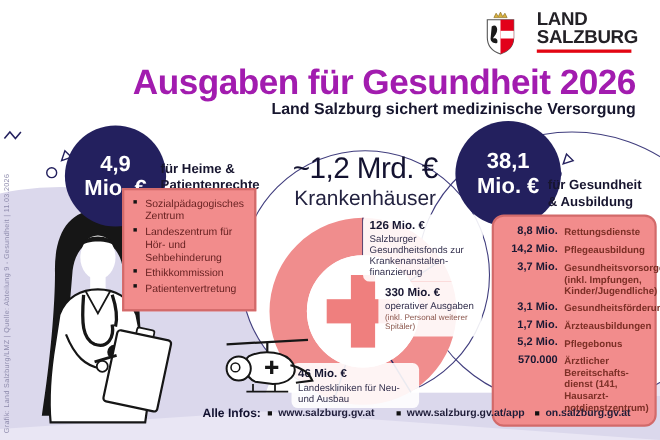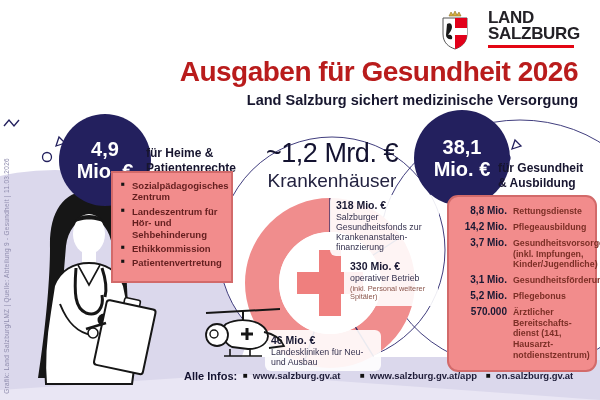--- a/index.html
+++ b/index.html
@@ -15,38 +15,38 @@
   .credit{left:3px;top:158px;font-size:6.5px;color:#8f8cad;writing-mode:vertical-rl;
           transform:rotate(180deg);letter-spacing:.3px;z-index:2;}
 
   
   .logo{top:10px;right:20px;display:flex;gap:17px;align-items:flex-start;z-index:4;}
   .logo-text{font-weight:bold;font-size:17px;line-height:.95;color:#232126;letter-spacing:-.3px;}
   .logo-text span{display:block;}
   .logo-bar{height:3px;background:#e30613;width:86px;margin-top:3px;}
 
   
-  .title{top:56px;right:22px;font-size:28px;font-weight:bold;letter-spacing:-.5px;
-         color:#b91c1c;z-index:4;white-space:nowrap;}
+  .title{top:56px;right:22px;font-size:32px;font-weight:bold;letter-spacing:-.5px;
+         color:#a21caf;z-index:4;white-space:nowrap;}
   .subtitle{top:92px;right:22px;font-size:14.5px;font-weight:bold;color:#17162e;z-index:4;white-space:nowrap;}
 
   
   .bigcircle{border-radius:50%;background:#23205e;color:#fff;display:flex;flex-direction:column;
              align-items:center;justify-content:center;font-weight:bold;font-size:20px;
              line-height:1.12;z-index:3;text-align:center;}
   #c49{left:59px;top:114px;width:92px;height:92px;}
   #c381{left:414px;top:110px;width:96px;height:96px;}
   .sidecap{font-size:12px;font-weight:bold;color:#17152f;line-height:1.25;z-index:3;}
   #capL{left:146px;top:146px;width:100px;}
   #capR{left:498px;top:161px;width:92px;}
 
   
   .pinkbox{background:#f28c8c;border:2px solid #d26a6a;box-sizing:border-box;z-index:3;}
   #boxL{left:111px;top:171px;width:122px;height:112px;padding:7px 6px 6px 8px;}
-  #boxL ul{margin:0;padding:0;list-style:none;font-size:9.5px;font-weight:bold;color:#641f1f;
+  #boxL ul{margin:0;padding:0;list-style:none;font-size:9.5px;font-weight:normal;color:#641f1f;
            line-height:1.2;display:flex;flex-direction:column;gap:3px;}
   #boxL li{position:relative;padding-left:11px;}
   #boxL li::before{content:"■";position:absolute;left:0;top:0;font-size:6.5px;color:#141414;}
 
   #boxR{left:447px;top:195px;width:150px;padding:8px 6px 5px 8px;border-radius:11px;}
   .rrow{display:flex;gap:6px;margin-bottom:4.5px;}
   .rrow .amt{width:50px;text-align:right;font-size:10px;font-weight:bold;color:#191833;flex:none;}
   .rrow .lbl{font-size:8.8px;font-weight:bold;color:#7c2f26;line-height:1.2;padding-top:1px;}
 
   
@@ -167,27 +167,27 @@
     </g>
     <path d="M44,118 C52,138 62,147 76,149" fill="none" stroke="#161616" stroke-width="2"></path>
     <line x1="70" y1="143" x2="90" y2="137" stroke="#161616" stroke-width="2.6"></line>
     <circle cx="77" y="0" cy="147" r="5" fill="#ffffff" stroke="#161616" stroke-width="1.6"></circle>
   </svg>
 
   <div class="abs ctotal">~1,2 Mrd. €</div>
   <div class="abs clabel">Krankenhäuser</div>
 
   <div class="plabel" id="pl188">
-    <div class="amt">318 Mio. €</div>
+    <div class="amt">126 Mio. €</div>
     <div class="desc">Salzburger Gesundheitsfonds zur Krankenanstalten-finanzierung</div>
 
   </div>
   <div class="plabel" id="pl330">
     <div class="amt">330 Mio. €</div>
-    <div class="desc">operativer Betrieb</div>
+    <div class="desc">operativer Ausgaben</div>
     <div class="note">(inkl. Personal weiterer Spitäler)</div>
   </div>
   <div class="plabel" id="pl46">
     <div class="amt">46 Mio. €</div>
     <div class="desc">Landeskliniken für Neu- und Ausbau</div>
 
   </div>
 
   <svg id="heli" class="abs" width="92" height="64" viewBox="0 0 92 64">
     <line x1="6" y1="13" x2="80" y2="9" stroke="#161616" stroke-width="2"></line>
@@ -217,20 +217,24 @@
     </div>
     <div class="rrow">
       <div class="amt">3,7 Mio.</div>
       <div class="lbl">Gesundheitsvorsorge (inkl. Impfungen, Kinder/Jugendliche)</div>
     </div>
     <div class="rrow">
       <div class="amt">3,1 Mio.</div>
       <div class="lbl">Gesundheitsförderungen</div>
     </div>
     <div class="rrow">
+      <div class="amt">1,7 Mio.</div>
+      <div class="lbl">Ärzteausbildungen</div>
+    </div>
+    <div class="rrow">
       <div class="amt">5,2 Mio.</div>
       <div class="lbl">Pflegebonus</div>
     </div>
     <div class="rrow">
       <div class="amt">570.000</div>
       <div class="lbl">Ärztlicher Bereitschafts-dienst (141, Hausarzt-notdienstzentrum)</div>
     </div>
   </div>
 
   <div class="abs finfo">Alle Infos:</div>

